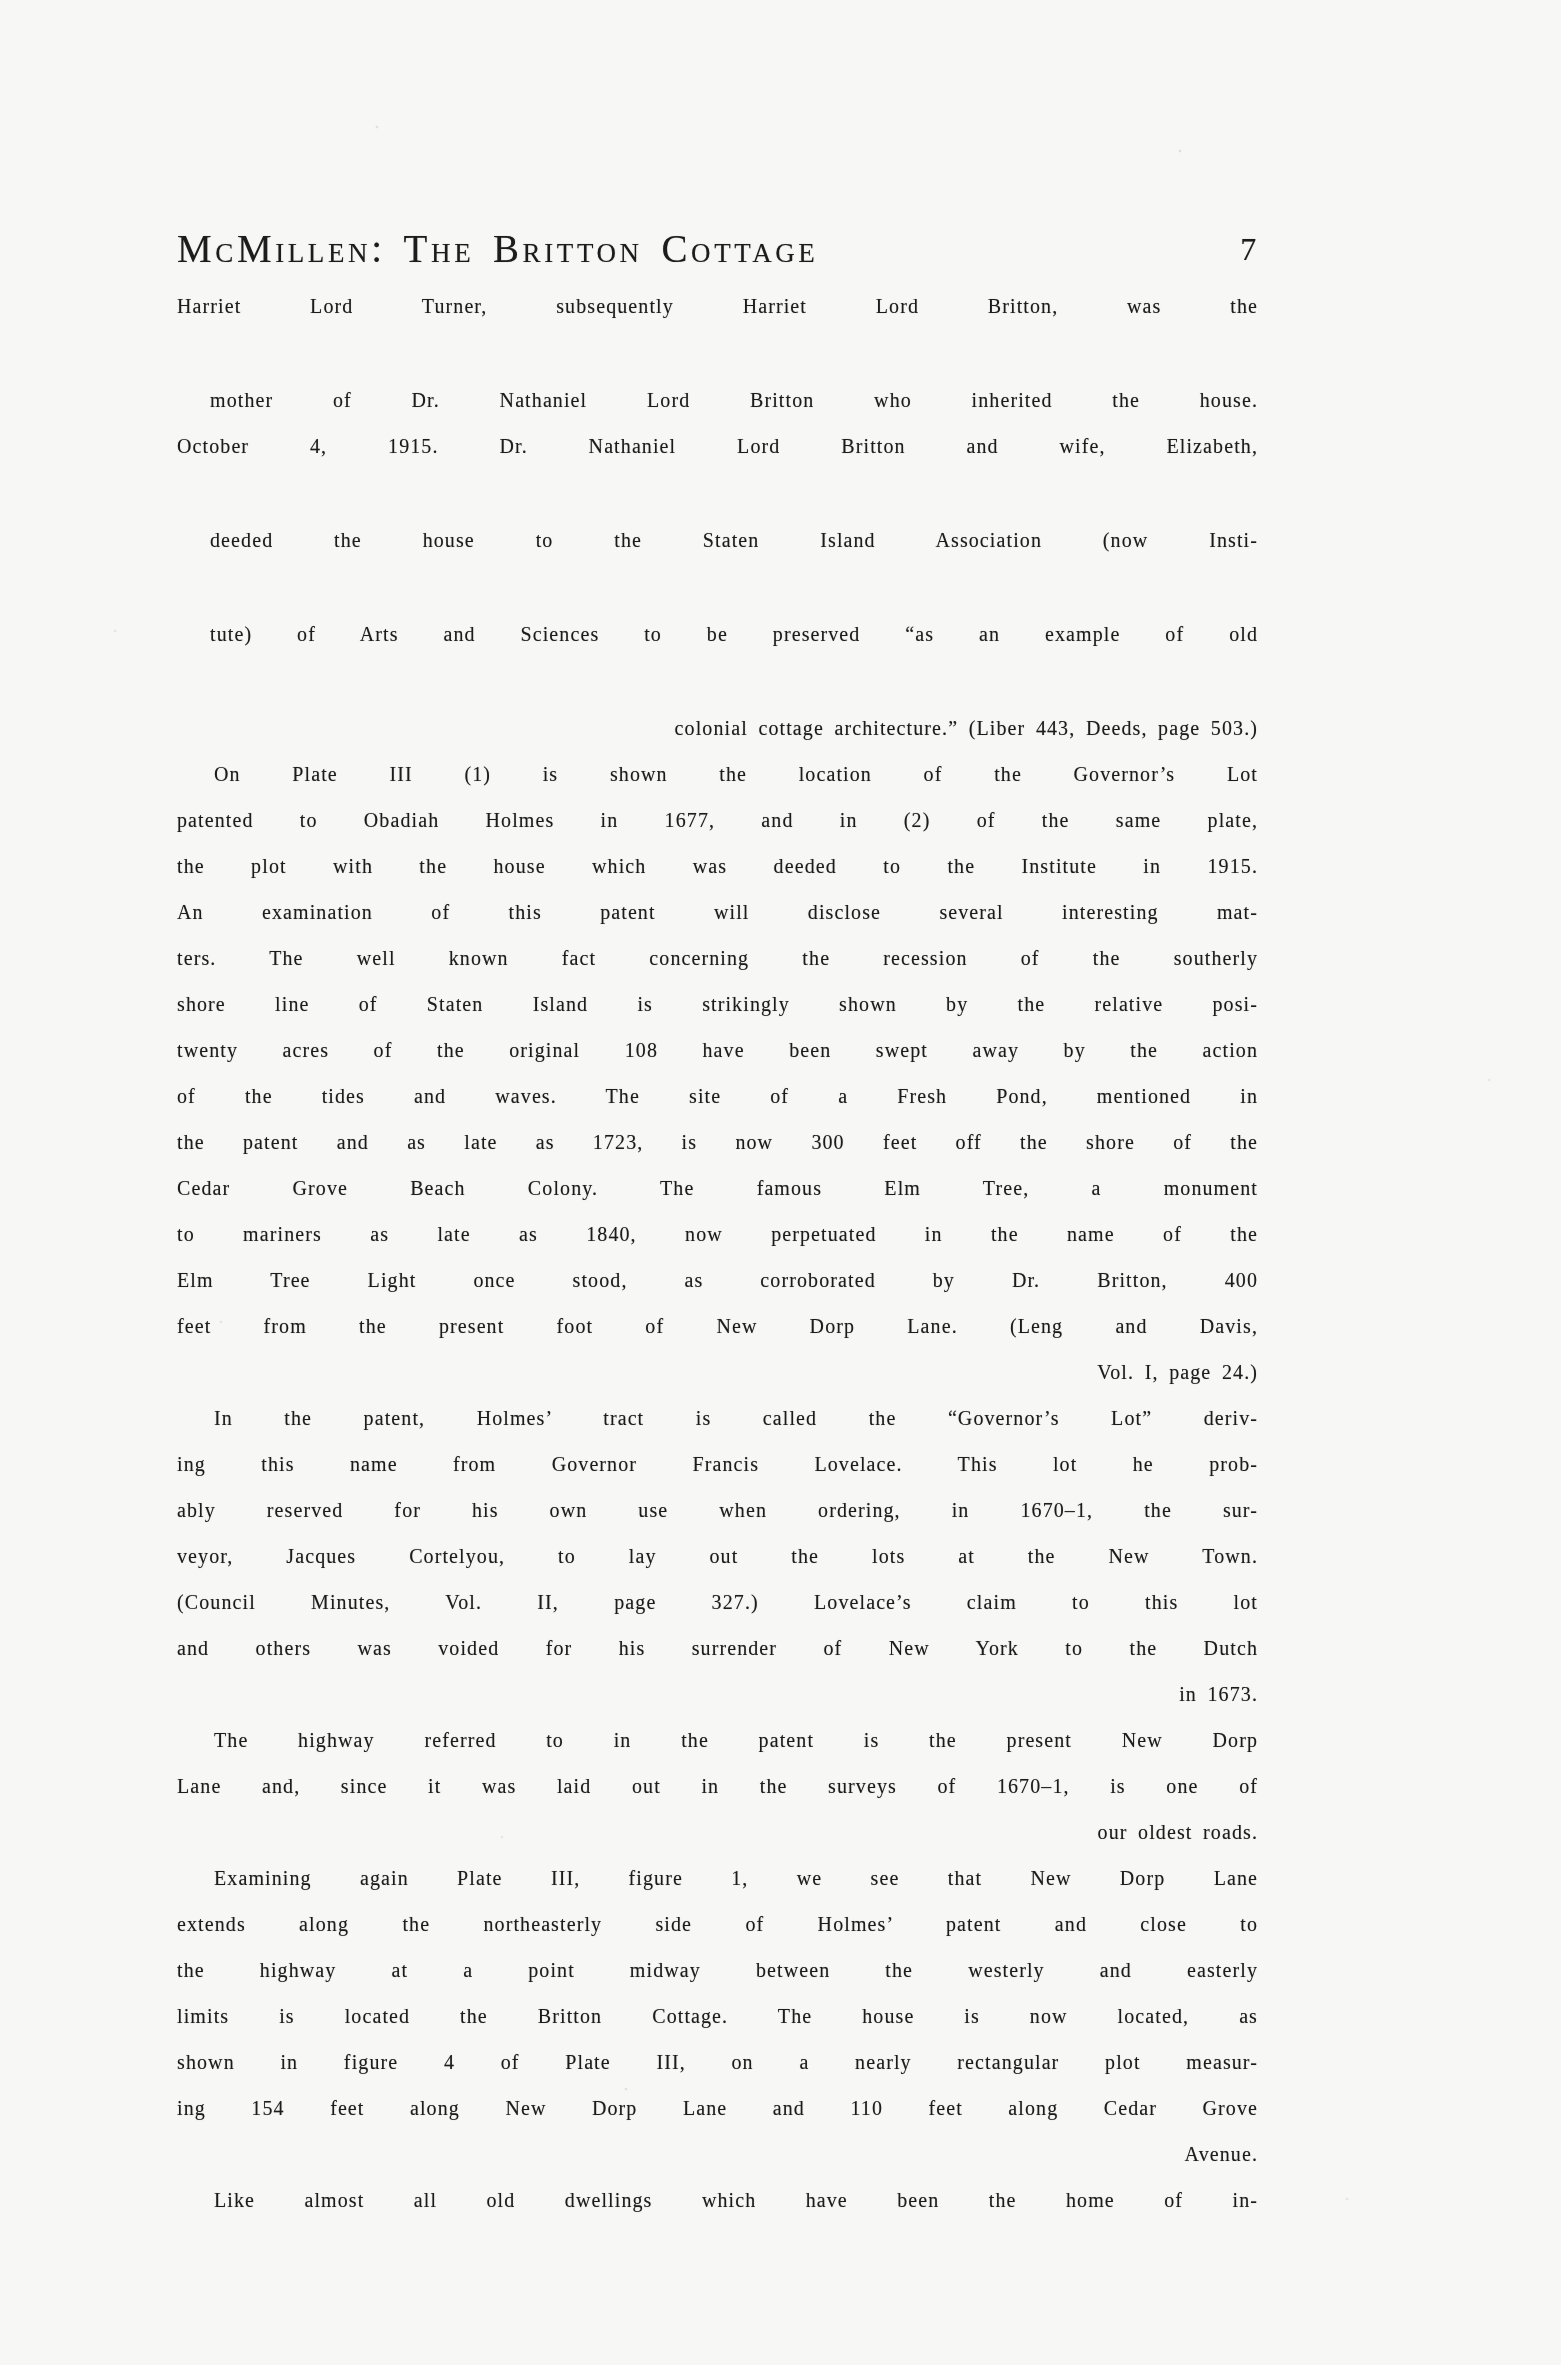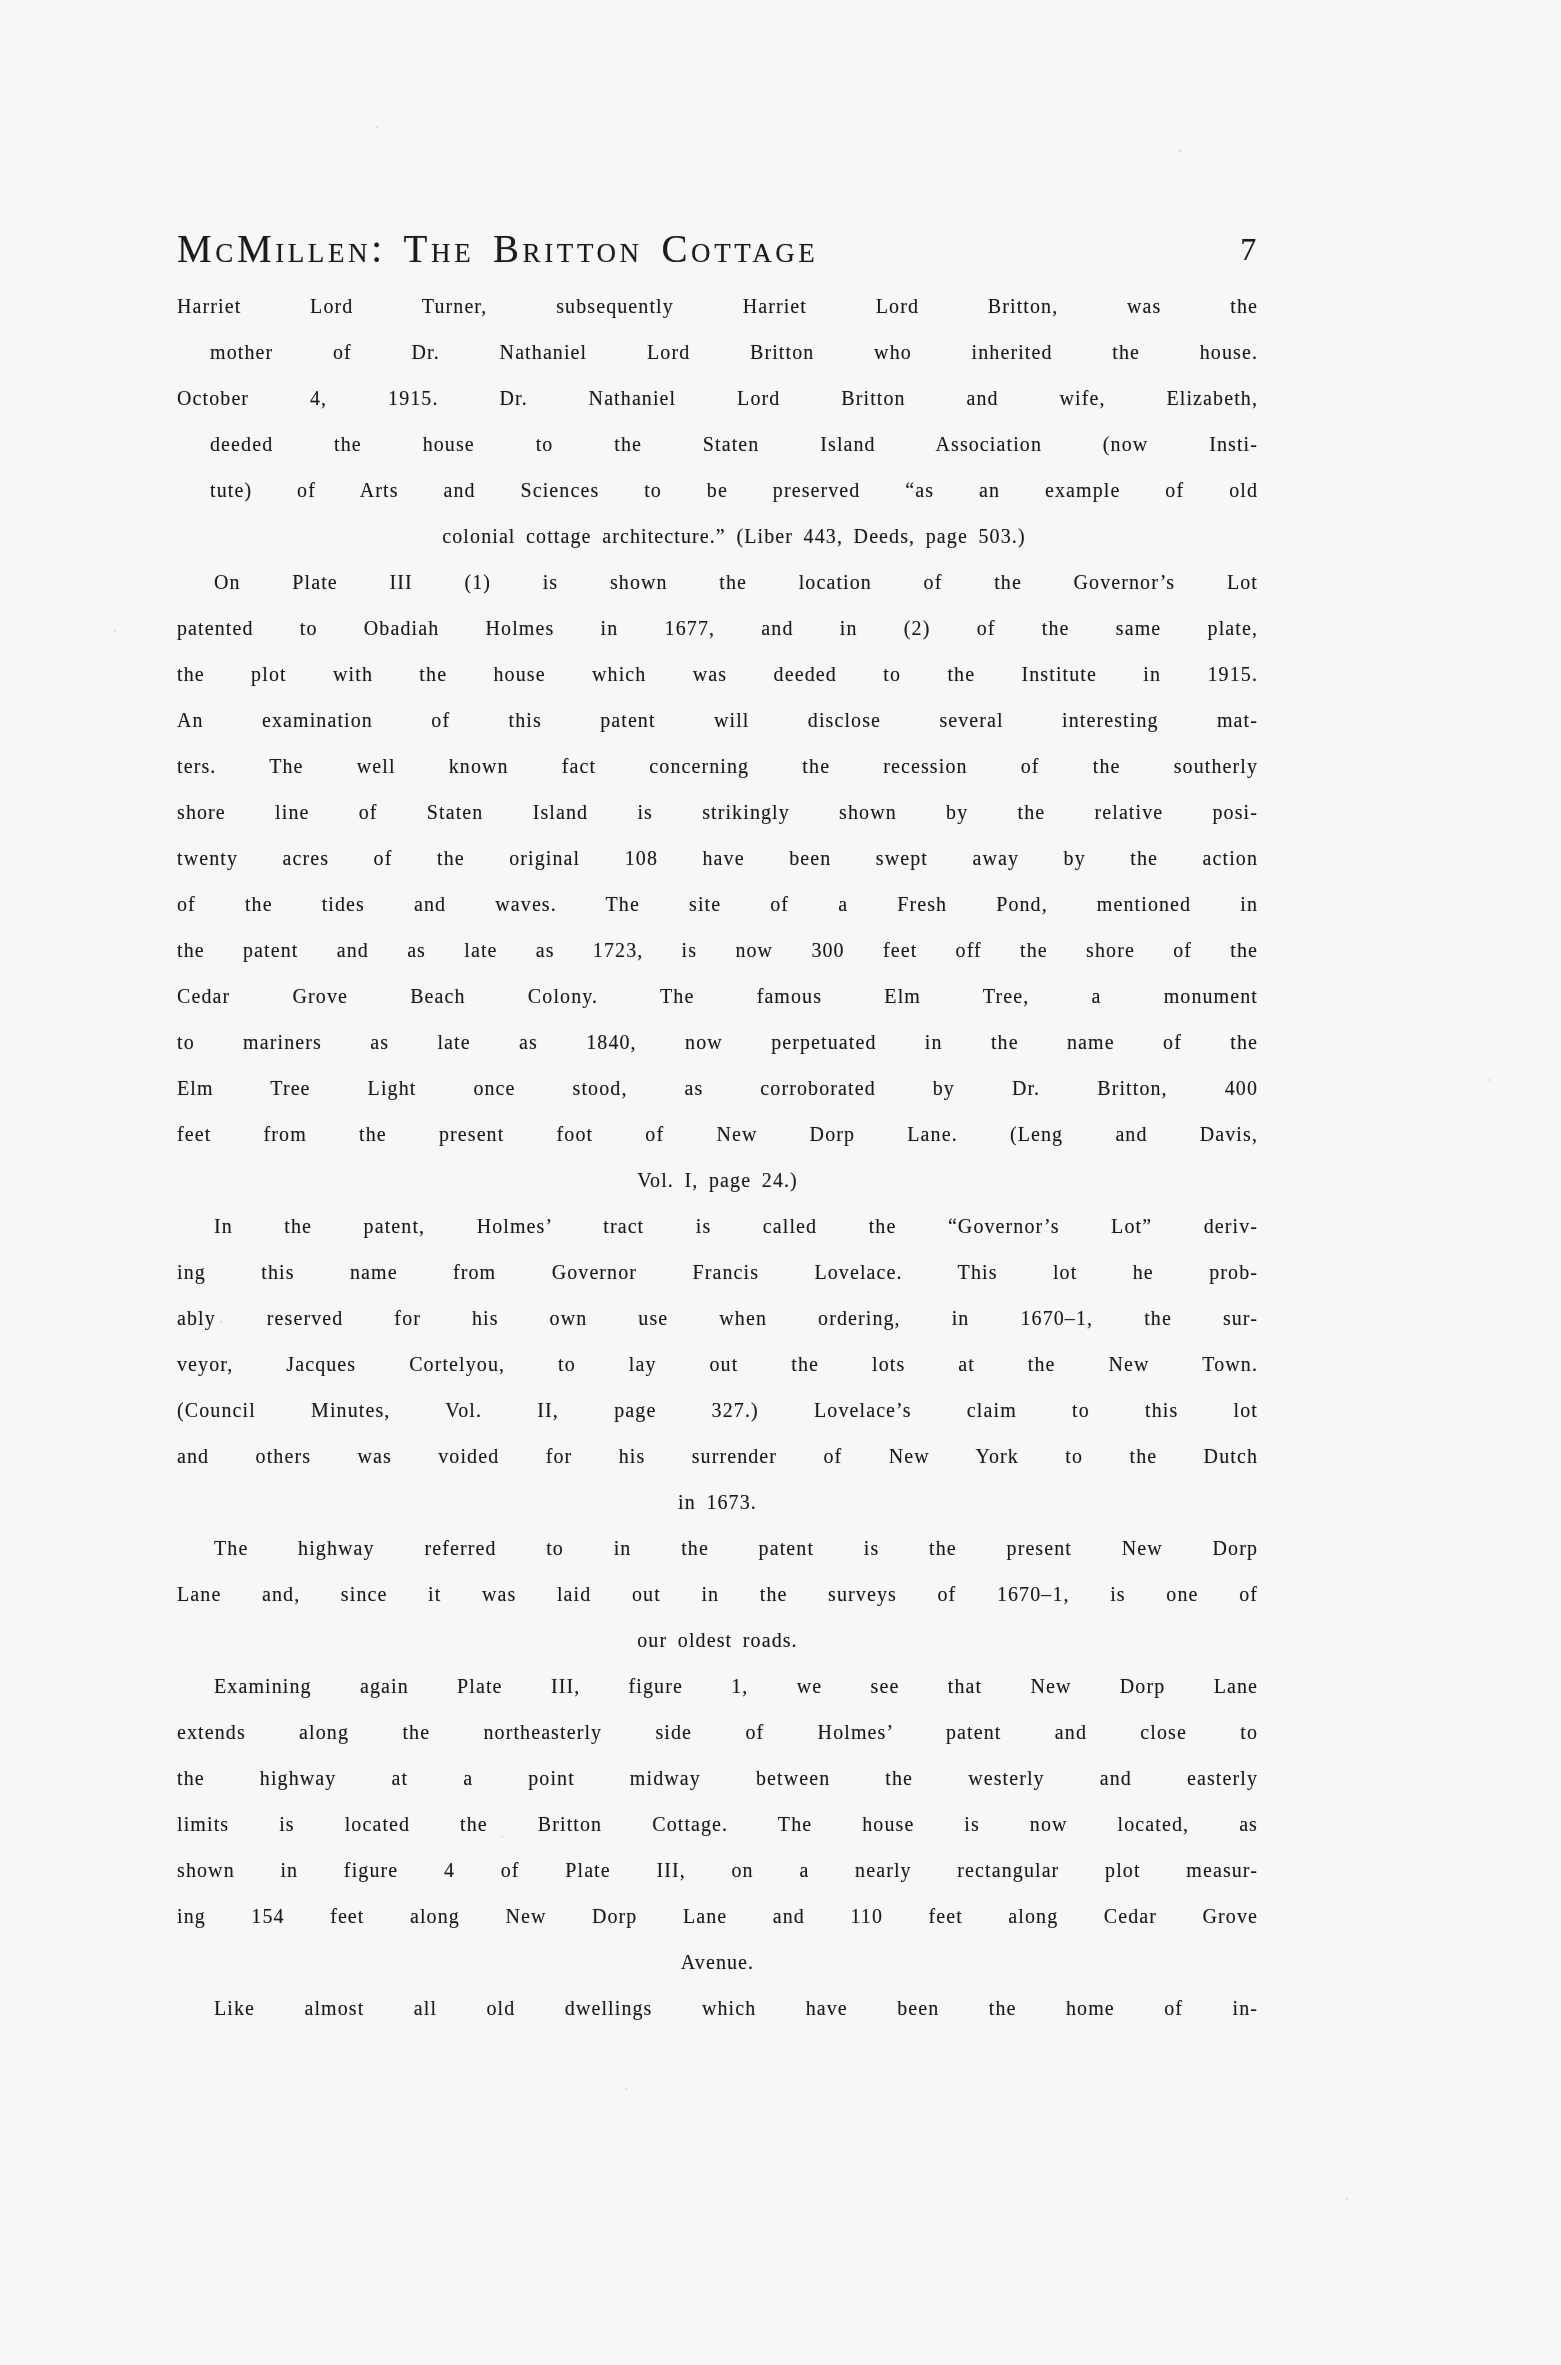--- a/index.html
+++ b/index.html
@@ -62,25 +62,25 @@
     text-shadow: 0 0 0.9px rgba(25,25,25,0.38);
   }
   .line {
     white-space: nowrap; 
   }
   .line.j {
     white-space: normal;
     text-align: justify;
     text-align-last: justify;
   }
-  .line.hang { padding-left: 33px; }
+  .line.hang { padding-left: 33px; margin-top: 48px; }
   .line.ind  { padding-left: 37px; }
   .line.end  {
     white-space: nowrap;
-    text-align: center;
+    text-align: right;
   }
 </style>
 </head>
 <body>
 
 <div class="page">
 
   <div class="running-head">
     <span class="head-title">McMillen: The Britton Cottage</span>
     <span class="page-num">7</span>

